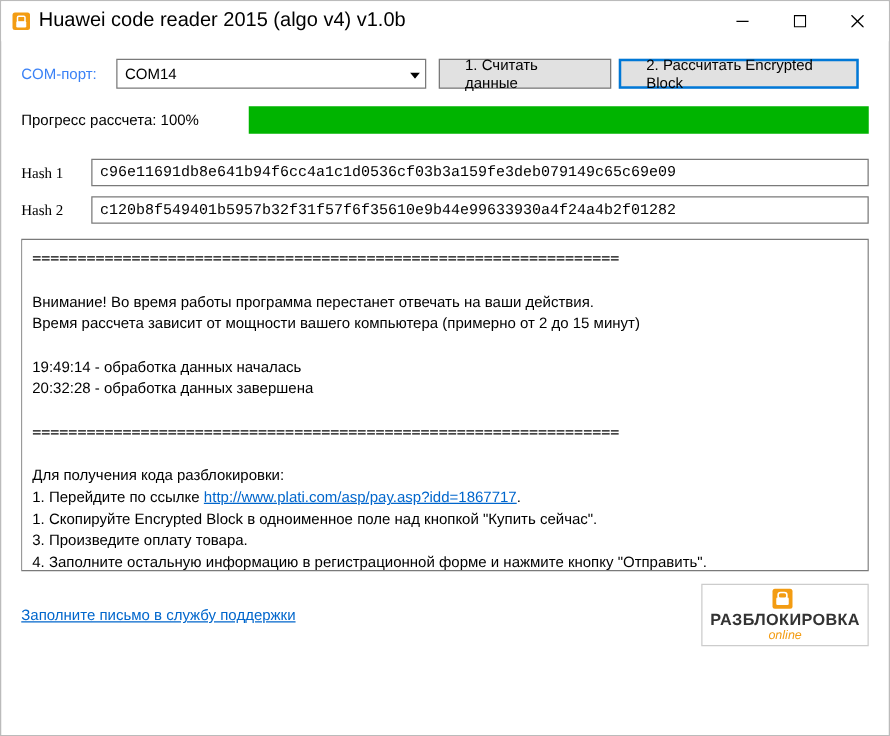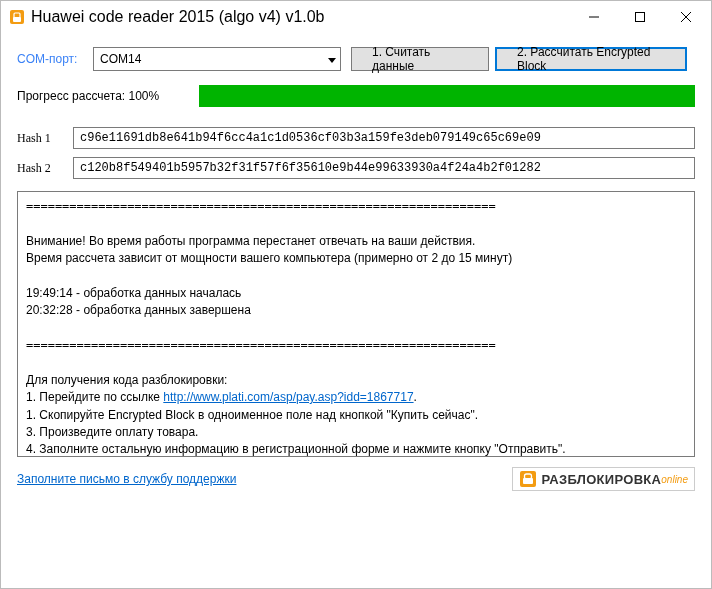--- a/index.html
+++ b/index.html
@@ -25,21 +25,21 @@
   .hash-row { display: flex; align-items: center; margin-bottom: 8px; }
   .hash-label { width: 56px; font-size: 12px; font-family: Liberation Serif, serif; }
   .text-input { flex: 1; height: 22px; border: 1px solid #7a7a7a; background: #fff; padding: 0 6px; font-family: 'Courier New', monospace; font-size: 12px; }
   .log-area { width: 100%; height: 266px; border: 1px solid #7a7a7a; background: #fff; padding: 6px 8px; font-size: 12px; line-height: 1.45; overflow: auto; margin-top: 12px; margin-bottom: 10px; }
   .log-area .sep { font-family: monospace; }
   .log-area a { color: #0066cc; text-decoration: underline; }
   .enc-row { display: flex; align-items: center; margin-bottom: 10px; }
   .enc-label { width: 128px; font-weight: bold; font-size: 12px; }
   .footer { display: flex; align-items: center; justify-content: space-between; }
   .support-link { color: #0066cc; text-decoration: underline; cursor: pointer; font-size: 12px; }
-  .brand { display: flex; align-items: center; border: 1px solid #ccc; padding: 2px 6px; background: #fff; }
+  .brand { display: flex; align-items: center; border: 1px solid #ccc; padding: 2px 6px; background: #fff; flex-direction: column; }
   .brand-icon { width: 18px; height: 18px; margin-right: 4px; }
   .brand-text1 { font-weight: bold; font-size: 13px; color: #333; letter-spacing: 0.3px; }
   .brand-text2 { font-size: 10px; color: #f39c12; font-style: italic; }
 </style>
 </head>
 <body>
 
 <div class="window">
   <div class="titlebar">
     <span class="title-icon">

